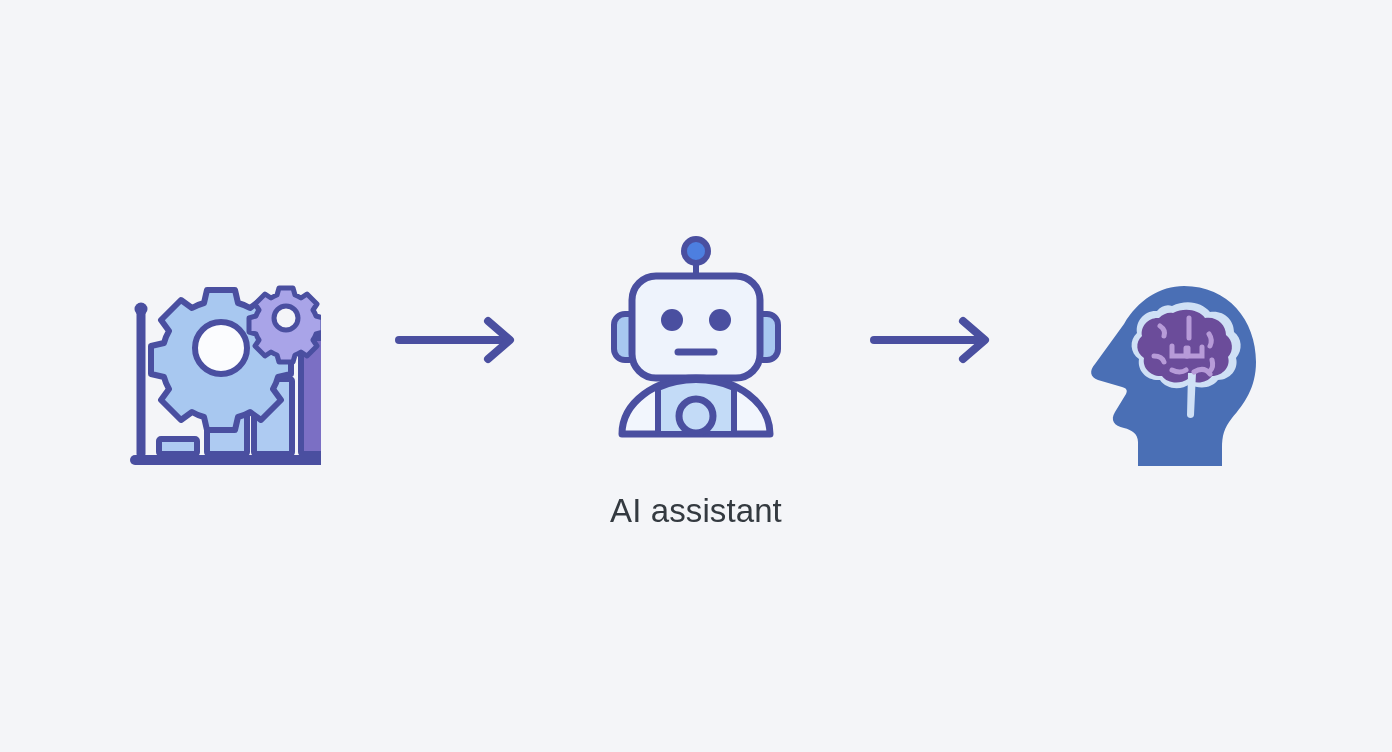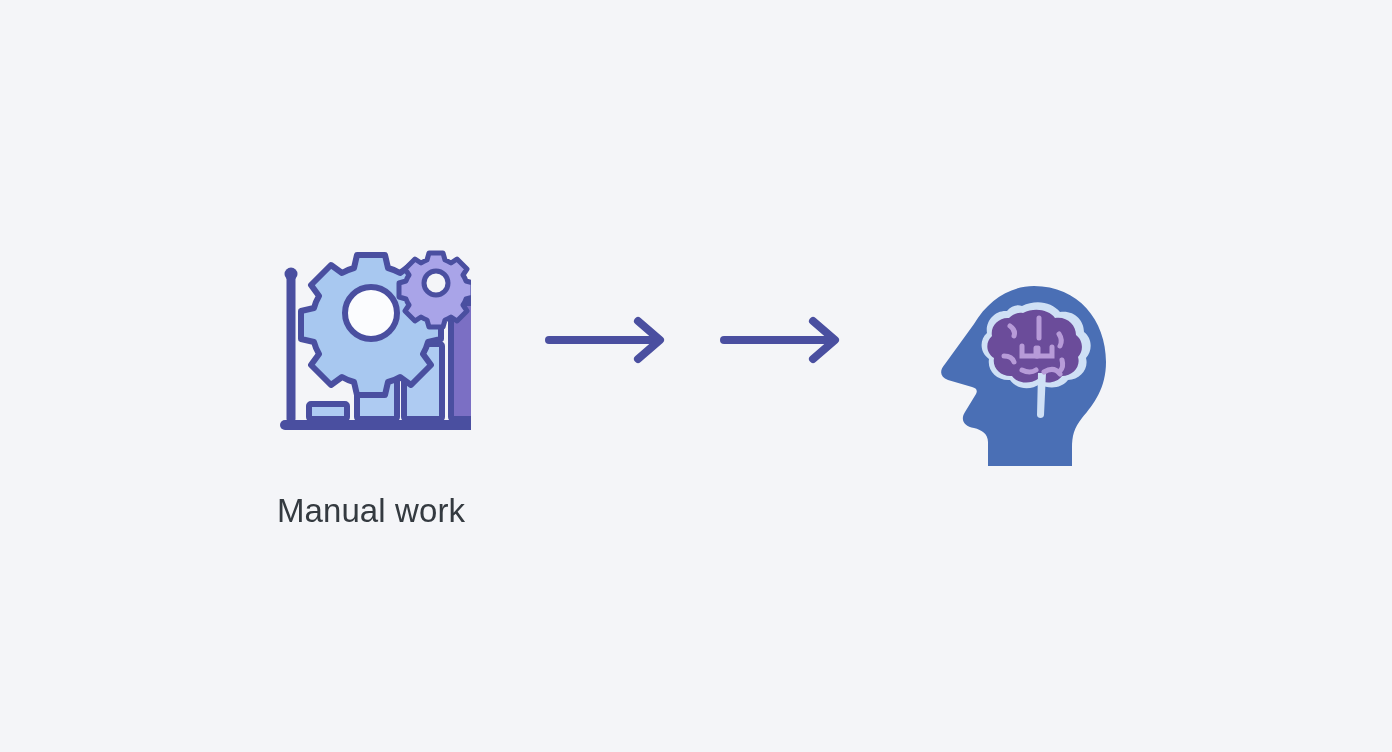--- a/index.html
+++ b/index.html
@@ -117,32 +117,61 @@
             a 25 25 0 0 1 -3 -6
             l -7 -2 l 0 -14 l 7 -2
             a 25 25 0 0 1 3 -6
             l -4 -6 l 10 -10 l 6 4
             a 25 25 0 0 1 6 -3
             z"></path>
           <circle cx="165" cy="42" r="12" fill="#F4F5F8" stroke-width="5"></circle>
         </g>
       </svg>
     </div>
-    <div class="stage-label">Manual work</div>
   </div>
 
   <div class="connector">
     <svg width="130" height="50" viewBox="0 0 130 50" aria-hidden="true">
       <g stroke="#4A4FA0" fill="none" stroke-width="8" stroke-linecap="round" stroke-linejoin="round">
         <line x1="5" y1="25" x2="112" y2="25"></line>
         <polyline points="94,6 116,25 94,44"></polyline>
       </g>
     </svg>
   </div>
 
+  <div class="stage">
+    <div class="icon-box">
+      <svg width="200" height="210" viewBox="0 0 200 210" aria-hidden="true">
+        <g stroke="#4A4FA0" stroke-linecap="round" stroke-linejoin="round">
+
+          <line x1="100" y1="18" x2="100" y2="42" stroke-width="6"></line>
+          <circle cx="100" cy="15" r="12" fill="#4D7FE0" stroke-width="6"></circle>
+
+          <rect x="18" y="78" width="26" height="46" rx="11" fill="#A8C8F0" stroke-width="6"></rect>
+          <rect x="156" y="78" width="26" height="46" rx="11" fill="#A8C8F0" stroke-width="6"></rect>
+
+          <rect x="36" y="40" width="128" height="102" rx="24" fill="#EEF3FC" stroke-width="7"></rect>
+
+          <circle cx="76" cy="84" r="11" fill="#4A4FA0" stroke="none"></circle>
+          <circle cx="124" cy="84" r="11" fill="#4A4FA0" stroke="none"></circle>
+
+          <line x1="82" y1="116" x2="118" y2="116" stroke-width="7"></line>
+
+          <rect x="83" y="142" width="34" height="22" fill="#4D7FE0" stroke-width="6"></rect>
+
+          <path fill="#F2F6FD" stroke-width="7" d="M 26 198 a 74 56 0 0 1 148 0 z"></path>
+
+          <path fill="#C3DBF7" stroke-width="6" d="M 62 198 L 62 152 a 74 56 0 0 1 76 0 L 138 198 z"></path>
+
+          <circle cx="100" cy="180" r="17" fill="#C3DBF7" stroke-width="7"></circle>
+        </g>
+      </svg>
+    </div>
+    <div class="stage-label">AI assistant</div>
+  </div>
 
   <div class="connector">
     <svg width="130" height="50" viewBox="0 0 130 50" aria-hidden="true">
       <g stroke="#4A4FA0" fill="none" stroke-width="8" stroke-linecap="round" stroke-linejoin="round">
         <line x1="5" y1="25" x2="112" y2="25"></line>
         <polyline points="94,6 116,25 94,44"></polyline>
       </g>
     </svg>
   </div>
 

